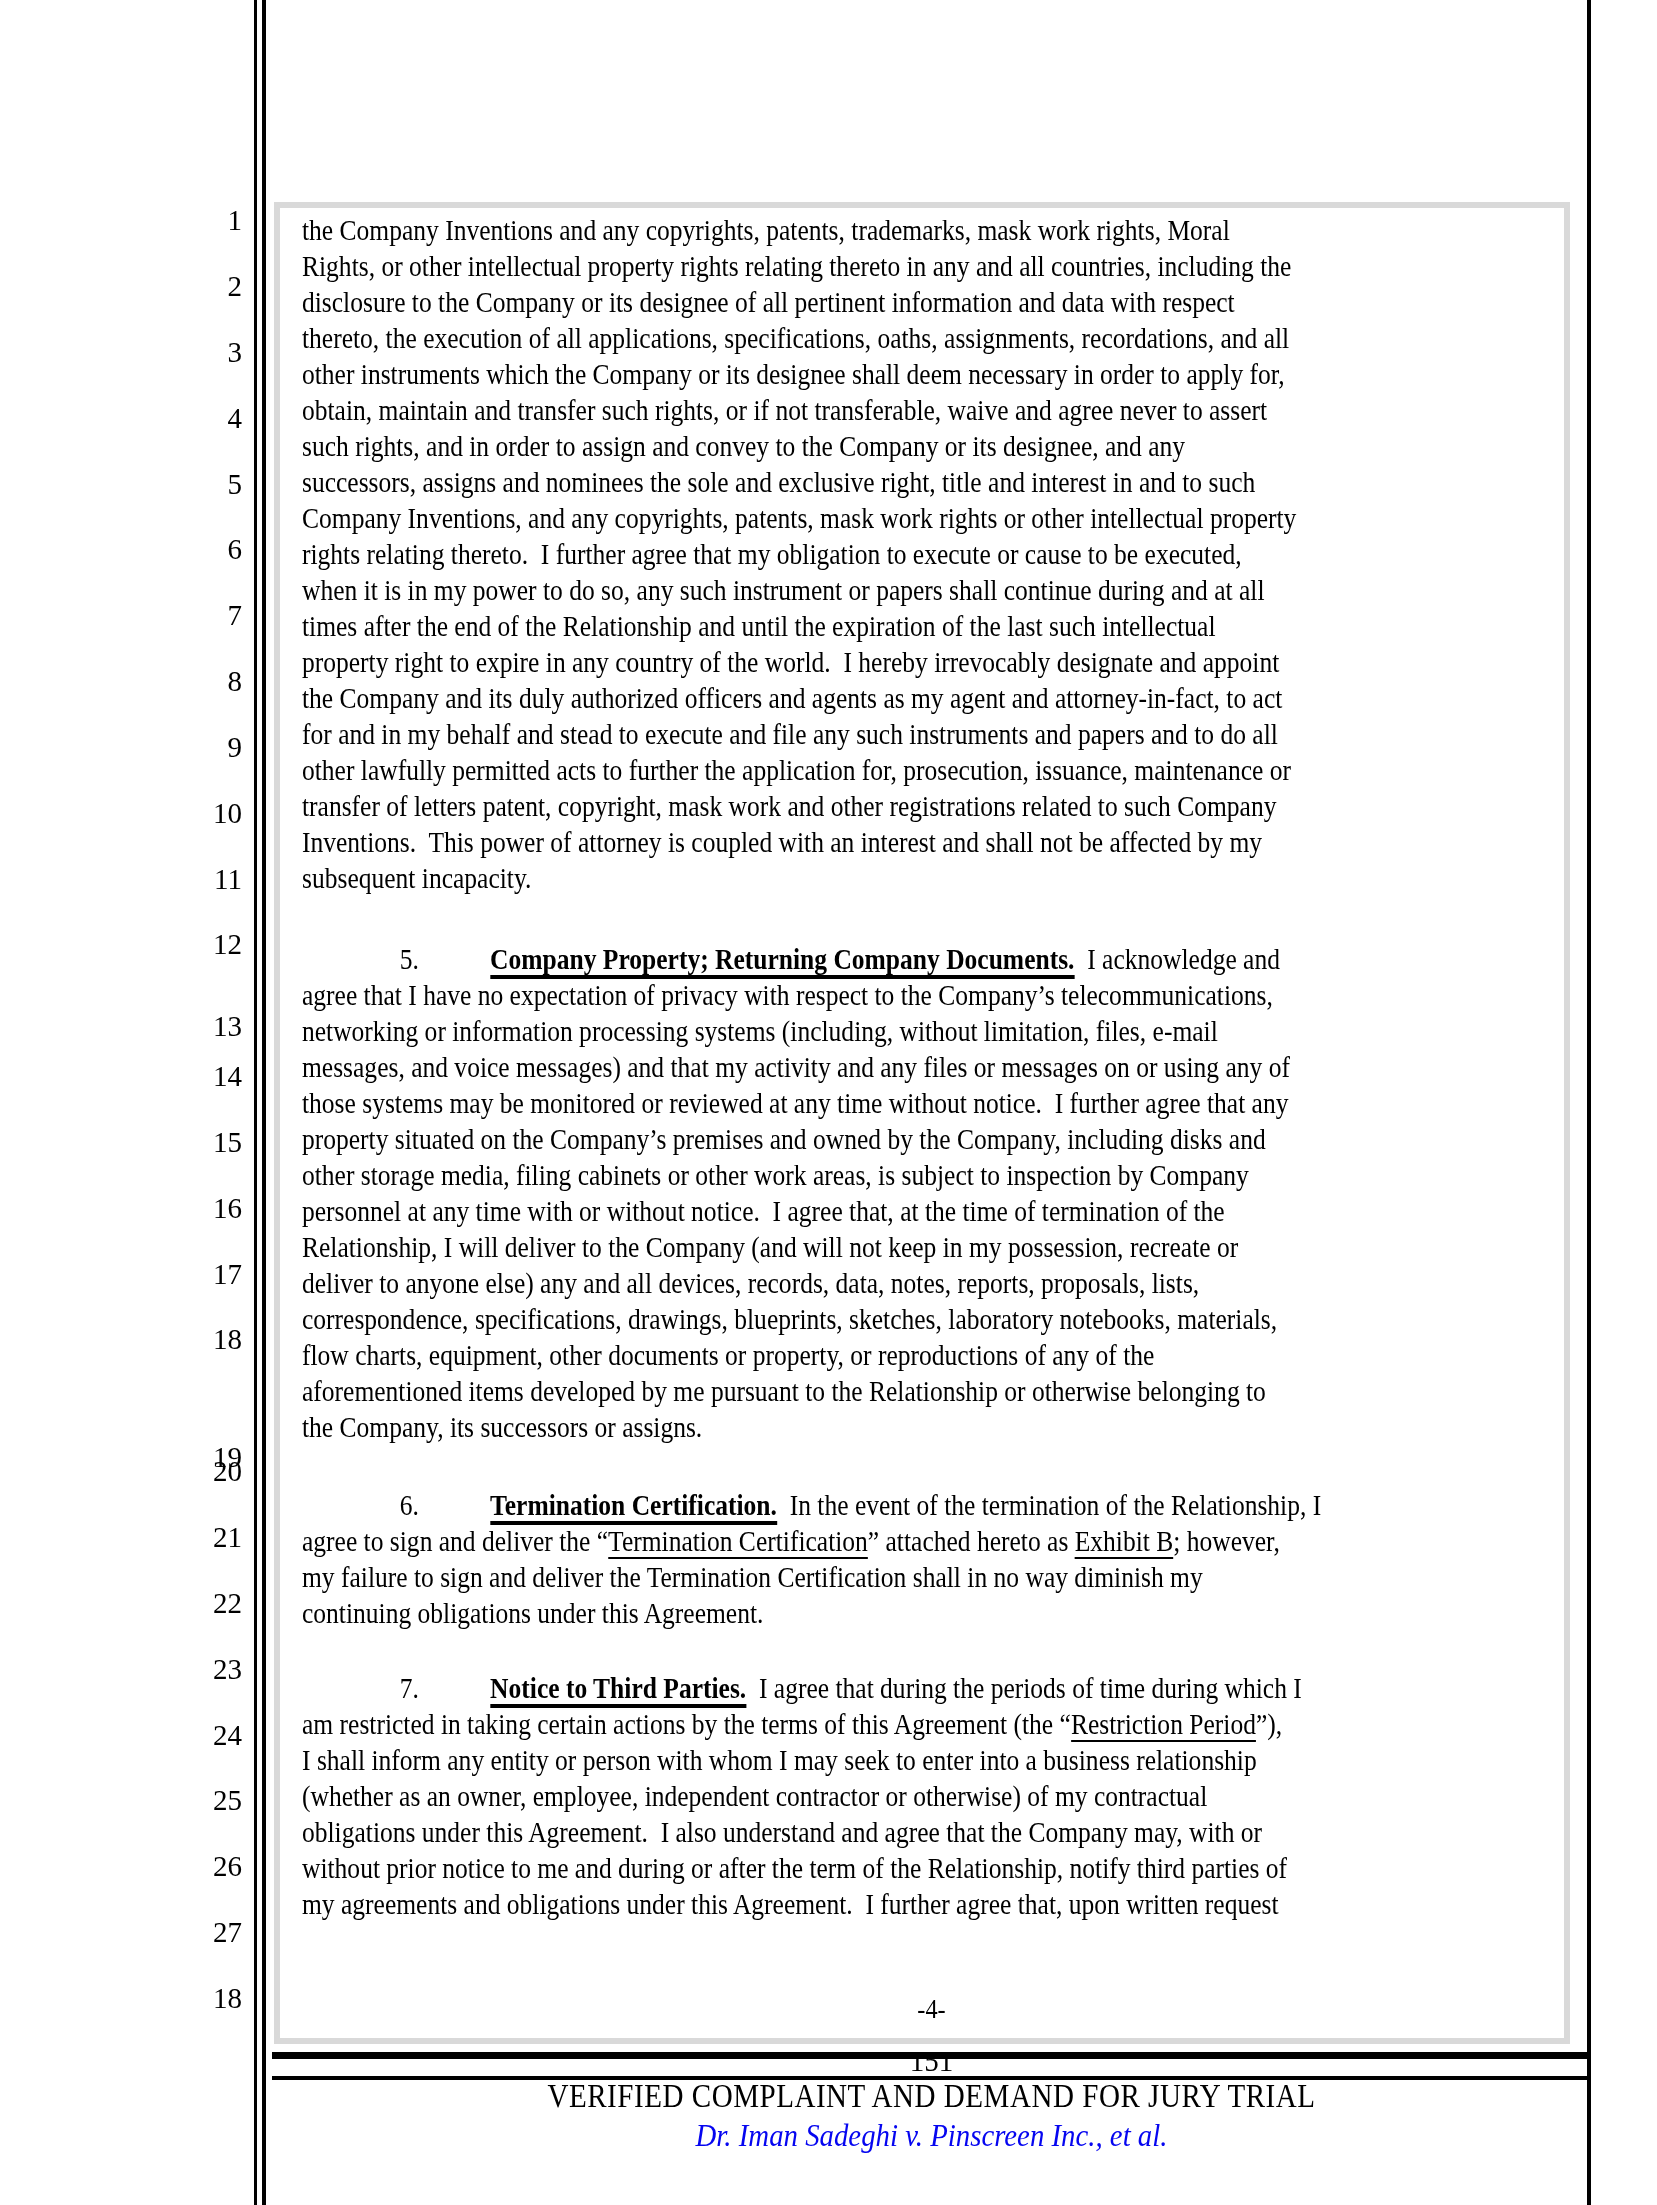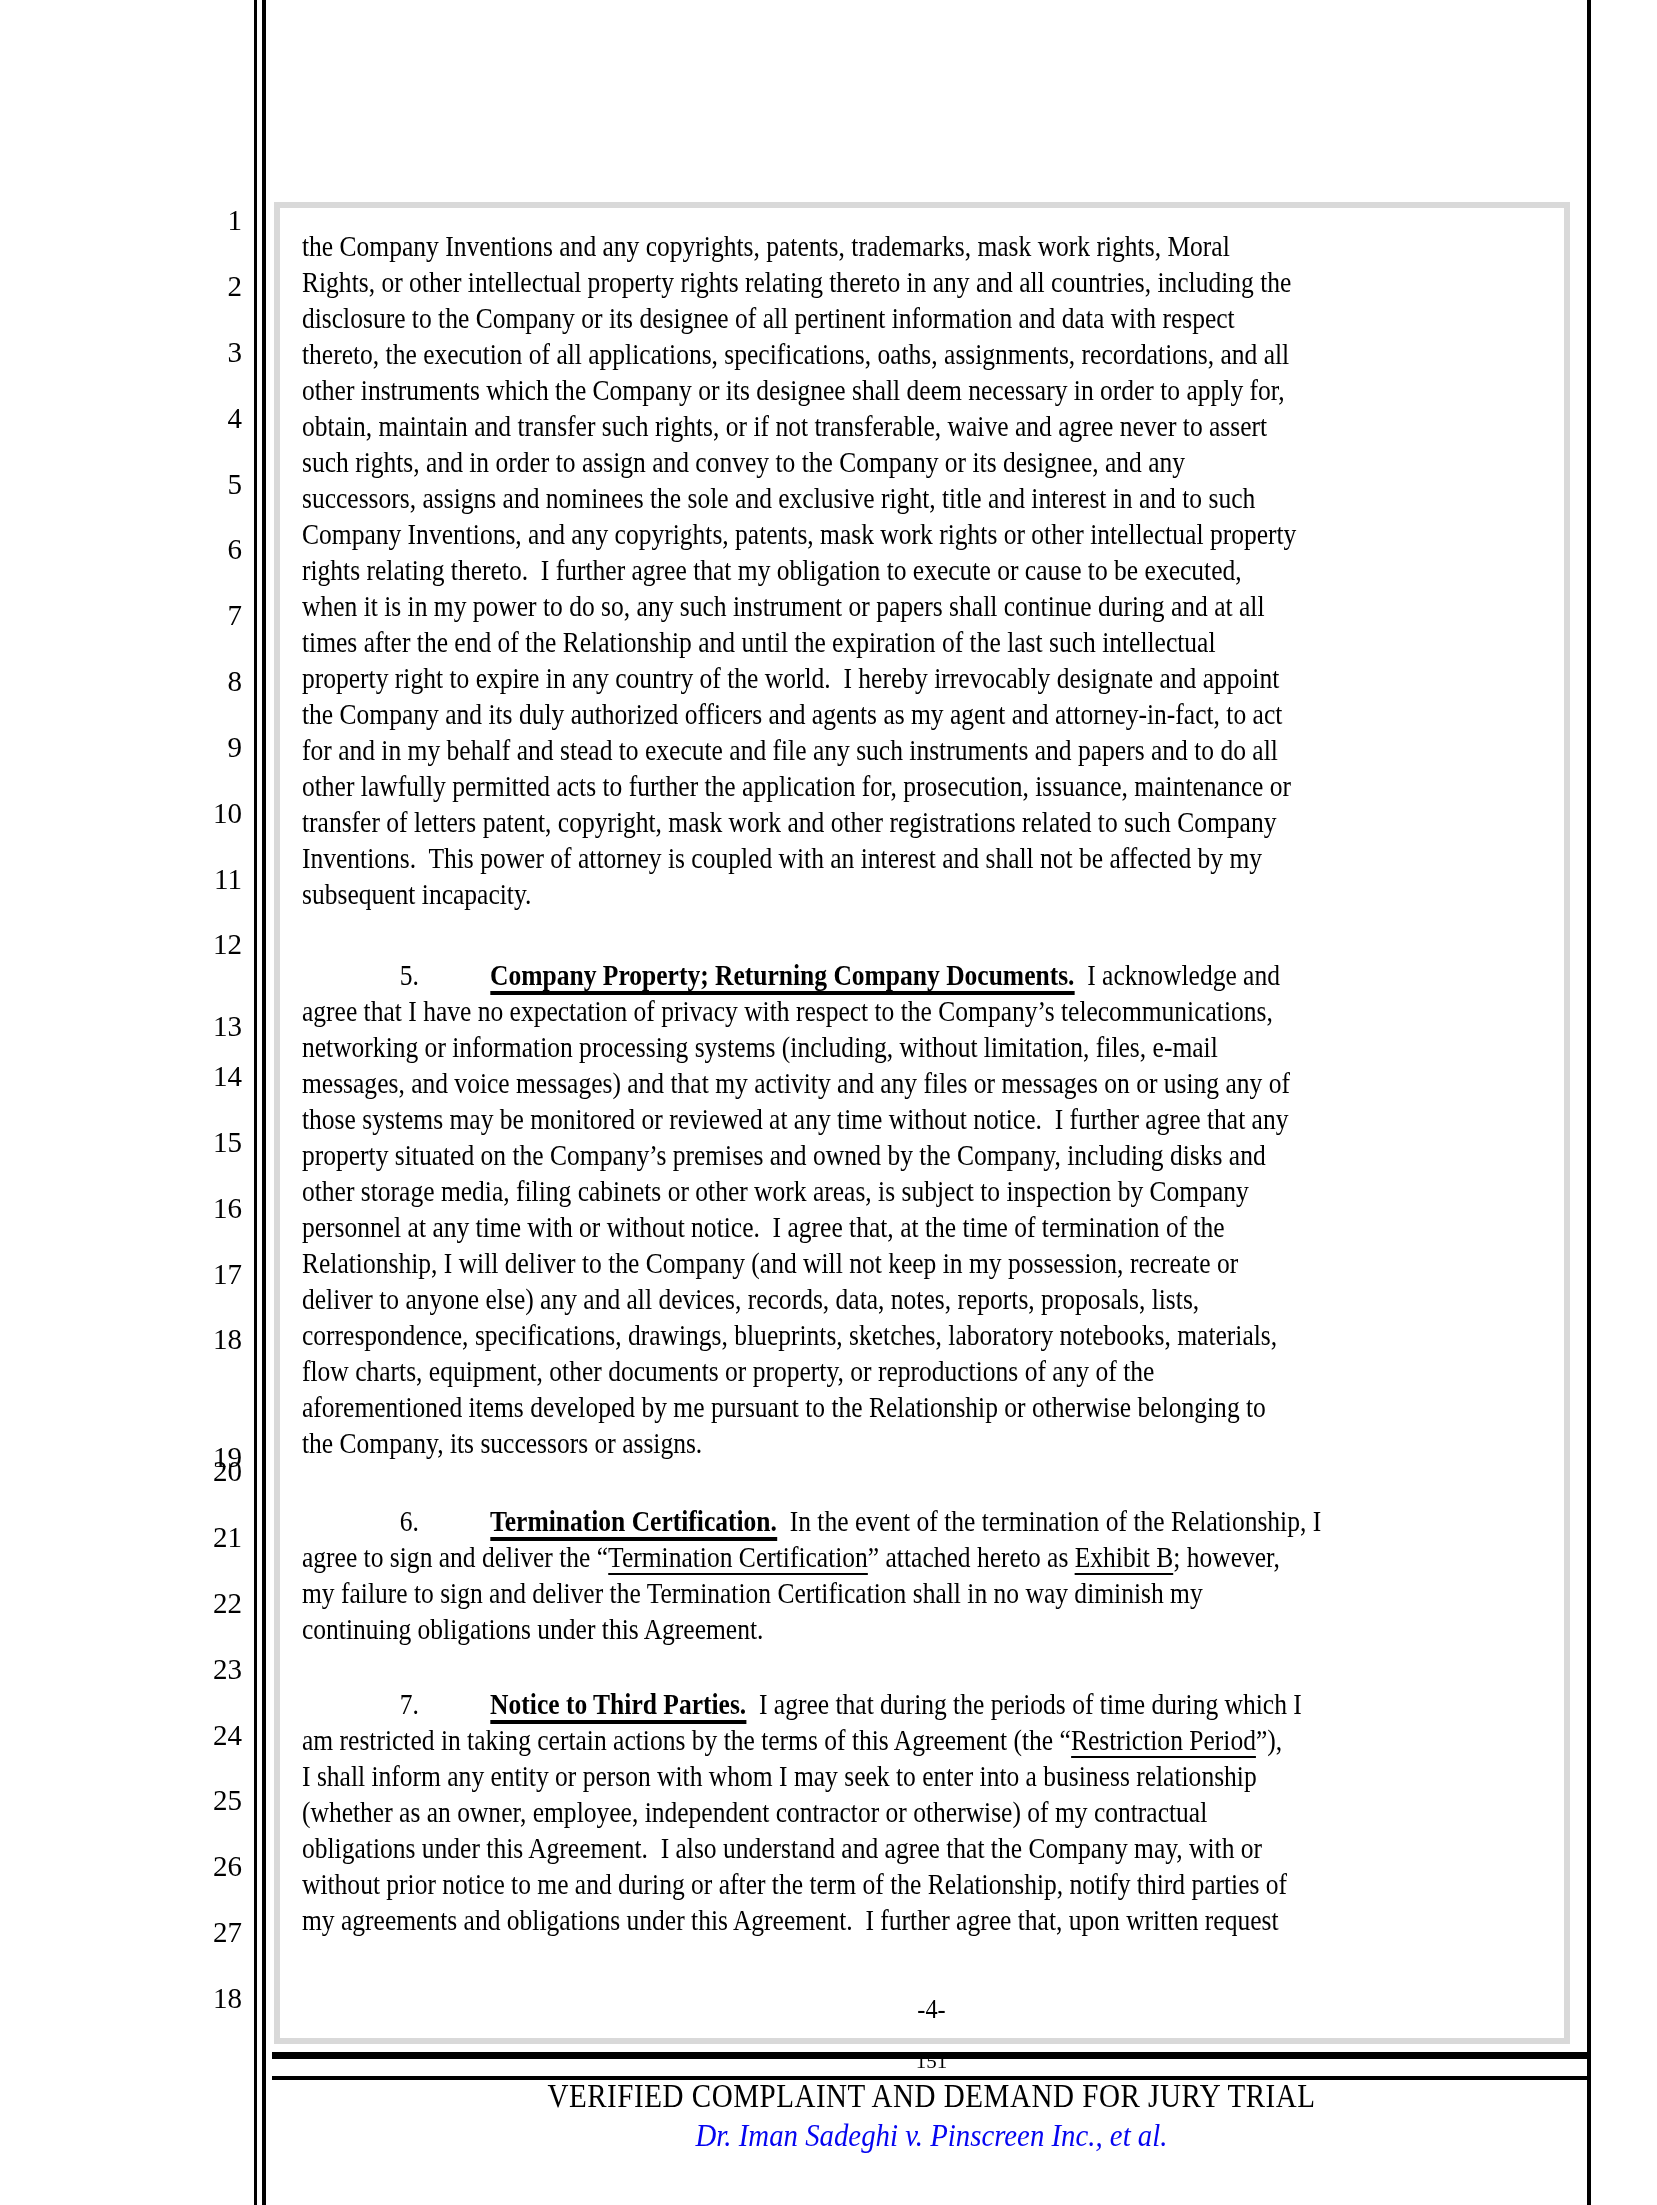--- a/index.html
+++ b/index.html
@@ -12,37 +12,37 @@
   #right-rule{left:1587px;width:4.3px;}
 
   #doc-frame{position:absolute;left:274px;top:202px;width:1296px;height:1842px;
              border:6.7px solid #d9d9d9;box-sizing:border-box;background:#fff;}
 
   
   #line-numbers{position:absolute;left:121px;top:0;width:121px;height:2205px;}
   .line-num{position:absolute;right:0;font-size:29px;line-height:30px;text-align:right;}
 
   
-  #text-layer{position:absolute;left:302px;top:16px;width:1275px;height:1688px;}
+  #text-layer{position:absolute;left:302px;top:0;width:1275px;height:1688px;}
   .para{position:absolute;left:0;font-size:29px;line-height:36px;
         transform:scaleX(0.88);transform-origin:left top;}
   .tline{white-space:pre;}
   .s-bu{font-weight:bold;border-bottom:4.3px solid #000;}
   .s-u{border-bottom:2.4px solid #000;}
   .sp{display:inline-block;height:0.6px;}
   .sp-indent{width:111px;}
   .sp-tab{width:81px;}
 
   
   .fcenter{position:absolute;left:272px;width:1319px;text-align:center;}
   #page-num{top:1995px;font-size:27px;line-height:28px;transform:scaleX(0.9);transform-origin:center top;}
   .hrule{position:absolute;left:272px;width:1319px;background:#000;}
   #rule-thick{top:2052px;height:6.7px;}
   #rule-thin{top:2076px;height:3.6px;}
-  #stamp-num{top:2049px;font-size:21px;line-height:25.5px;}
+  #stamp-num{top:2049px;font-size:29px;line-height:25.5px;}
   #footer-title{top:2080px;font-size:33px;line-height:33px;letter-spacing:0.6px;
                 transform:scaleX(0.88);transform-origin:center top;}
   #footer-case{top:2118px;font-size:32px;line-height:34px;font-style:italic;
                color:#0505f0;transform:scaleX(0.9);transform-origin:center top;}
 </style>
 </head>
 <body>
 
 <div class="vrule" id="left-rule-a"></div>
 <div class="vrule" id="left-rule-b"></div>

